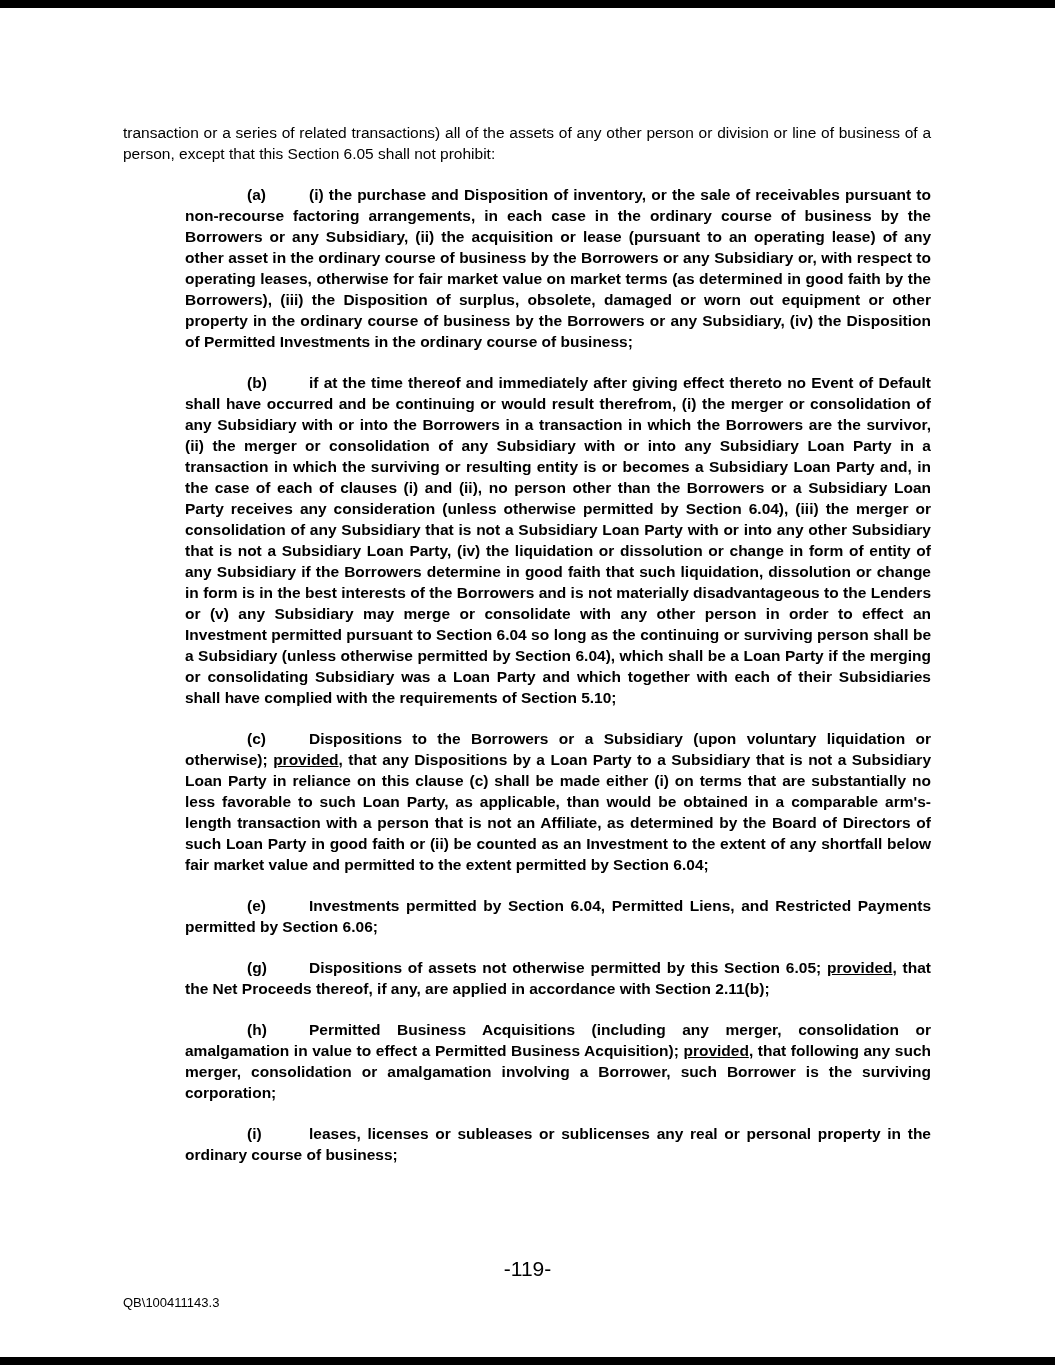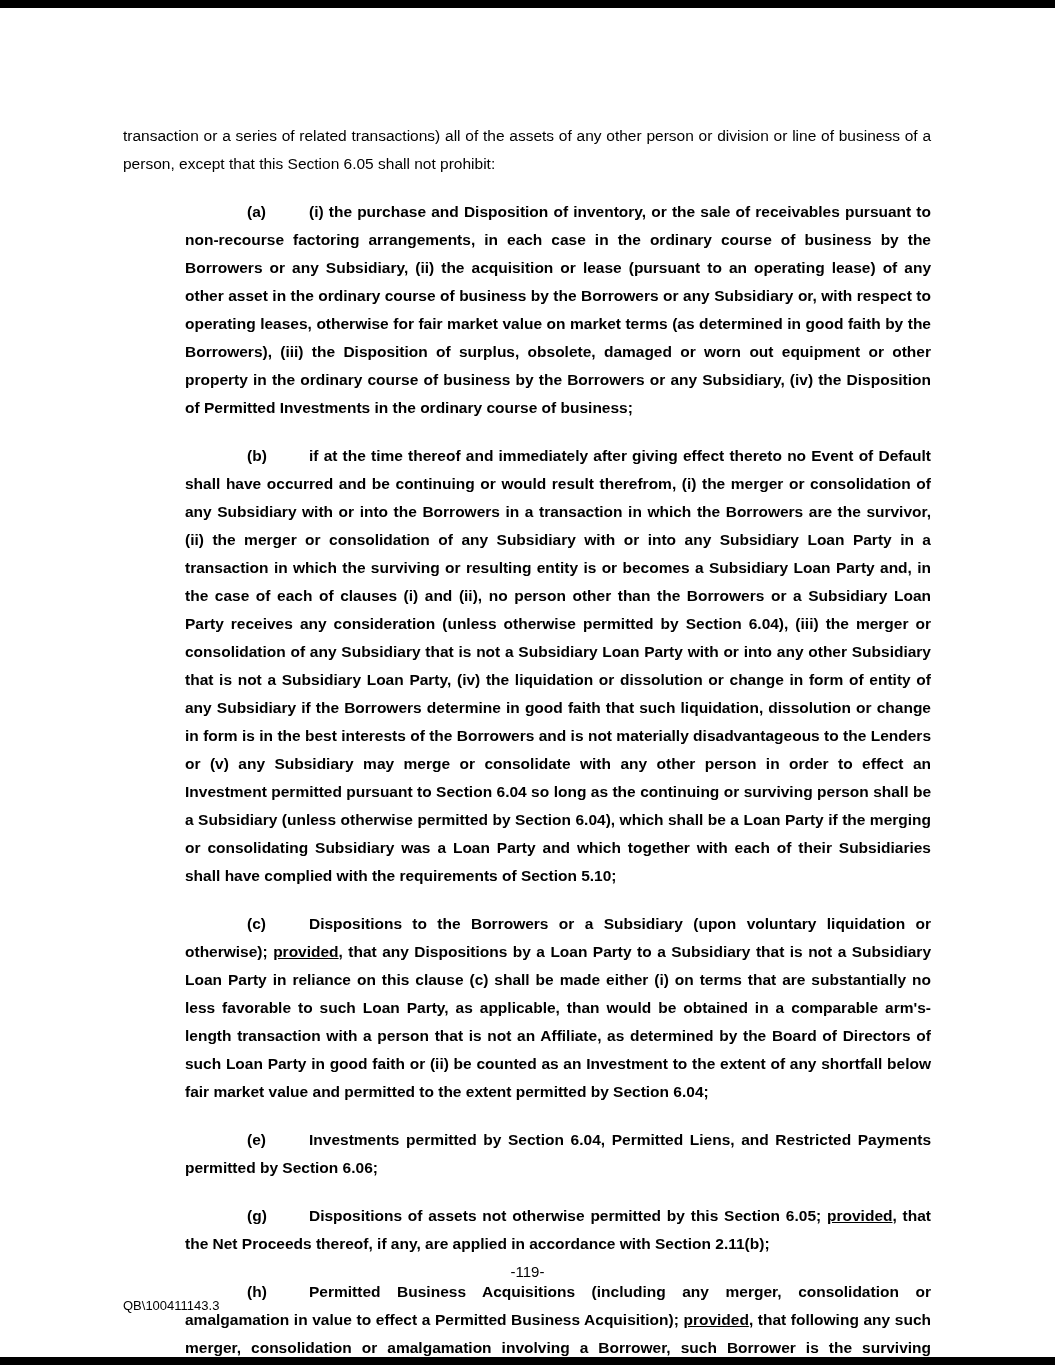--- a/index.html
+++ b/index.html
@@ -5,21 +5,21 @@
   * { box-sizing: border-box; }
   html, body { margin: 0; padding: 0; background: #e8e8e8; }
   .page {
     position: relative;
     width: 1055px;
     height: 1365px;
     margin: 0 auto;
     background: #ffffff;
     font-family: "Liberation Sans", sans-serif;
     font-size: 15.5px;
-    line-height: 28px;
+    line-height: 21px;
     color: #000000;
     overflow: hidden;
   }
   .scan-edge-top, .scan-edge-bottom {
     position: absolute;
     left: 0;
     width: 100%;
     height: 8px;
     background: #000000;
   }
@@ -46,21 +46,21 @@
     width: 62px;
     text-indent: 0;
   }
   .u { text-decoration: underline; }
   .page-number {
     position: absolute;
     left: 0;
     top: 1258px;
     width: 100%;
     text-align: center;
-    font-size: 15px;
+    font-size: 21px;
   }
   .footer-left {
     position: absolute;
     left: 123px;
     top: 1292px;
     font-size: 13px;
   }
 </style>
 </head>
 <body>

